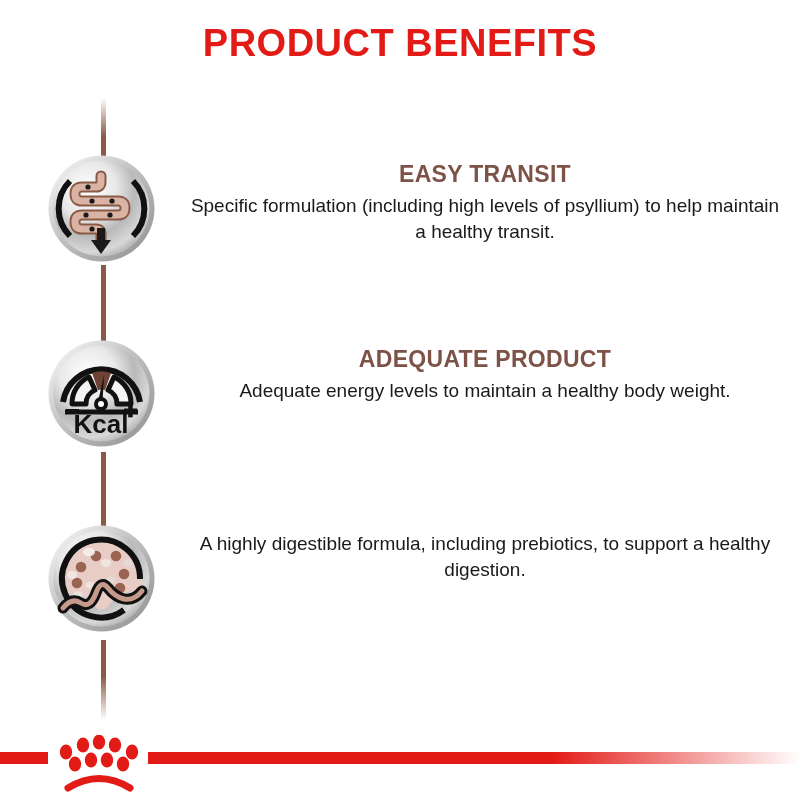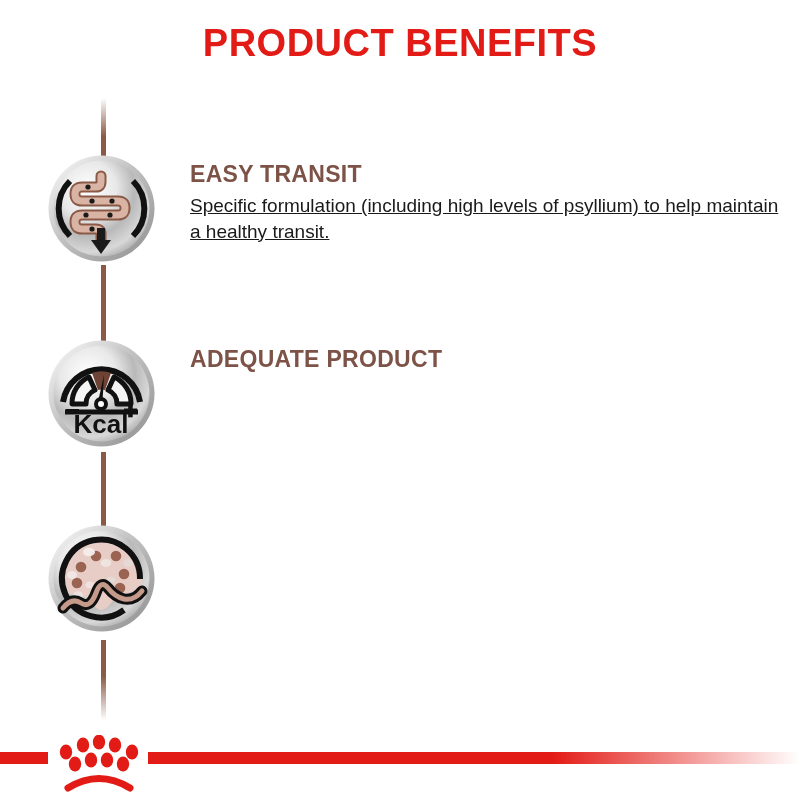--- a/index.html
+++ b/index.html
@@ -78,37 +78,37 @@
     width: 107px;
     height: 107px;
   }
   .icon-wrap svg { display: block; }
 
   .benefit-text {
     position: absolute;
     left: 190px;
     top: 6px;
     width: 590px;
+    text-align: center;
   }
   .benefit-heading {
     font-size: 23px;
     font-weight: bold;
     color: #7d5247;
     letter-spacing: 0.3px;
     margin: 0 0 5px 0;
     font-family: "Liberation Sans", sans-serif;
   }
   .benefit-body {
     font-size: 19px;
     line-height: 1.35;
     color: #1a1a1a;
     margin: 0;
     font-family: "Liberation Sans", sans-serif;
     font-weight: normal;
-    text-decoration: underline;
   }
 
   
   .footer {
     position: absolute;
     left: 0;
     top: 735px;
     width: 800px;
     height: 65px;
   }
@@ -206,20 +206,21 @@
         <rect x="18" y="69" width="13" height="4.5" fill="#111111"></rect>
 
         <rect x="76" y="68.5" width="13" height="4.5" fill="#111111"></rect>
         <rect x="80.2" y="64.3" width="4.5" height="13" fill="#111111"></rect>
 
         <text x="53" y="93" text-anchor="middle" font-family="Liberation Sans, sans-serif" font-size="26" font-weight="bold" fill="#111111">Kcal</text>
       </svg>
     </div>
     <div class="benefit-text">
       <p class="benefit-heading">ADEQUATE PRODUCT</p>
+      <p class="benefit-body">Adequate energy levels to maintain a healthy body weight.</p>
     </div>
   </div>
 
   <div class="benefit benefit-3">
     <div class="icon-wrap">
       <svg width="107" height="107" viewBox="0 0 107 107" xmlns="http://www.w3.org/2000/svg">
         <defs>
           <radialGradient id="metal3" cx="36%" cy="30%" r="78%">
             <stop offset="0%" stop-color="#ffffff"></stop>
             <stop offset="38%" stop-color="#e8e8e8"></stop>
@@ -260,20 +261,21 @@
         </g>
 
         <path d="M 92 54 A 39 39 0 1 0 76 85" fill="none" stroke="#111111" stroke-width="6" stroke-linecap="butt"></path>
 
         <path d="M 15 83 Q 24 72 33 78 Q 42 84 48 68 Q 53 54 60 63 Q 67 72 76 74 Q 86 76 94 66" fill="none" stroke="#111111" stroke-width="11" stroke-linecap="round" stroke-linejoin="round"></path>
 
         <path d="M 15 83 Q 24 72 33 78 Q 42 84 48 68 Q 53 54 60 63 Q 67 72 76 74 Q 86 76 94 66" fill="none" stroke="#c59a8a" stroke-width="5" stroke-linecap="round" stroke-linejoin="round"></path>
       </svg>
     </div>
     <div class="benefit-text">
+      <p class="benefit-body">A highly digestible formula, including prebiotics, to support a healthy digestion.</p>
     </div>
   </div>
 
   <div class="footer">
     <svg width="800" height="65" viewBox="0 0 800 65" xmlns="http://www.w3.org/2000/svg">
       <defs>
         <linearGradient id="barfade" x1="0%" y1="0%" x2="100%" y2="0%">
           <stop offset="0%" stop-color="#e31b16"></stop>
           <stop offset="62%" stop-color="#e31b16"></stop>
           <stop offset="100%" stop-color="#e31b16" stop-opacity="0"></stop>

